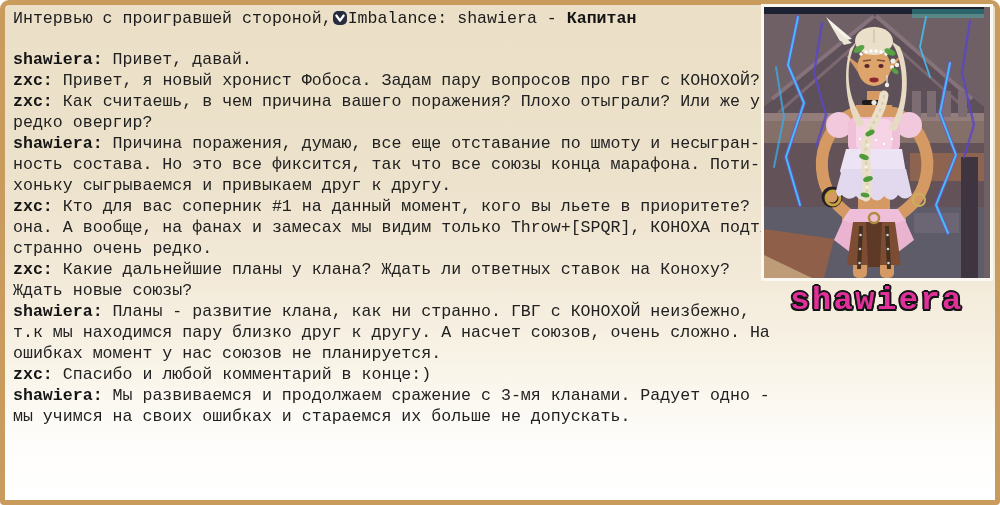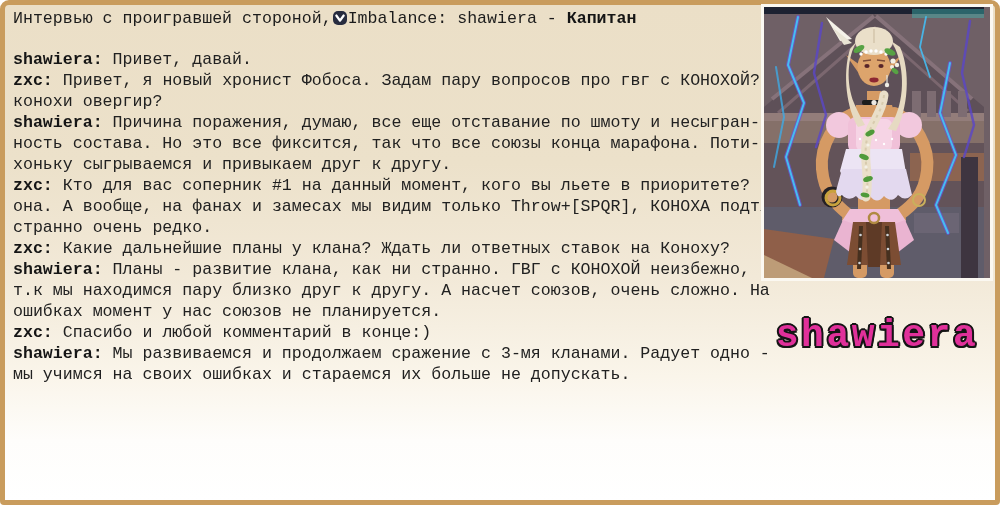--- a/index.html
+++ b/index.html
@@ -57,52 +57,53 @@
   }
   .portrait svg { display: block; }
   .portrait-label {
     position: absolute;
     left: 752px;
     top: 277px;
     width: 240px;
     text-align: center;
     font-family: "Liberation Mono", "DejaVu Sans Mono", monospace;
     font-weight: bold;
-    font-size: 38px;
+    font-size: 32px;
     letter-spacing: 2.5px;
     color: #e0309a;
     text-shadow:
       2px 0 #151515, -2px 0 #151515, 0 2px #151515, 0 -2px #151515,
       1.5px 1.5px #151515, -1.5px 1.5px #151515,
       1.5px -1.5px #151515, -1.5px -1.5px #151515;
-    margin-top: 32px;
   }
 </style>
 </head>
 <body>
 
 <div class="page">
 
   <div class="content">
     <div class="title"><span>Интервью с проигравшей стороной,</span><span class="clan-icon"><svg width="14" height="14" viewBox="0 0 14 14">
             <rect x="0" y="0" width="14" height="14" rx="5" fill="#272c3f"></rect>
             <polyline points="3.4,4.6 7,9.6 10.6,4.6" fill="none" stroke="#ffffff" stroke-width="2.4" stroke-linecap="round" stroke-linejoin="round"></polyline>
           </svg></span><span>Imbalance: shawiera - </span><strong>Капитан</strong></div>
 
     <div class="messages">
         <div class="msg-line"><strong>shawiera:</strong> Привет, давай.</div>
         <div class="msg-line"><strong>zxc:</strong> Привет, я новый хронист Фобоса. Задам пару вопросов про гвг с КОНОХОЙ?</div>
-        <div class="msg-line">конохи овергир?</div>
+        <div class="msg-line"><strong>zxc:</strong> Как считаешь, в чем причина вашего поражения? Плохо отыграли? Или же у</div>
+        <div class="msg-line">редко овергир?</div>
         <div class="msg-line"><strong>shawiera:</strong> Причина поражения, думаю, все еще отставание по шмоту и несыгран-</div>
         <div class="msg-line">ность состава. Но это все фиксится, так что все союзы конца марафона. Поти-</div>
         <div class="msg-line">хоньку сыгрываемся и привыкаем друг к другу.</div>
         <div class="msg-line"><strong>zxc:</strong> Кто для вас соперник #1 на данный момент, кого вы льете в приоритете?</div>
         <div class="msg-line">она. А вообще, на фанах и замесах мы видим только Throw+[SPQR], КОНОХА подтя-</div>
         <div class="msg-line">странно очень редко.</div>
         <div class="msg-line"><strong>zxc:</strong> Какие дальнейшие планы у клана? Ждать ли ответных ставок на Коноху?</div>
+        <div class="msg-line">Ждать новые союзы?</div>
         <div class="msg-line"><strong>shawiera:</strong> Планы - развитие клана, как ни странно. ГВГ с КОНОХОЙ неизбежно,</div>
         <div class="msg-line">т.к мы находимся пару близко друг к другу. А насчет союзов, очень сложно. На</div>
         <div class="msg-line">ошибках момент у нас союзов не планируется.</div>
         <div class="msg-line"><strong>zxc:</strong> Спасибо и любой комментарий в конце:)</div>
         <div class="msg-line"><strong>shawiera:</strong> Мы развиваемся и продолжаем сражение с 3-мя кланами. Радует одно -</div>
         <div class="msg-line">мы учимся на своих ошибках и стараемся их больше не допускать.</div>
       </div>
   </div>
 
   <div class="portrait">

